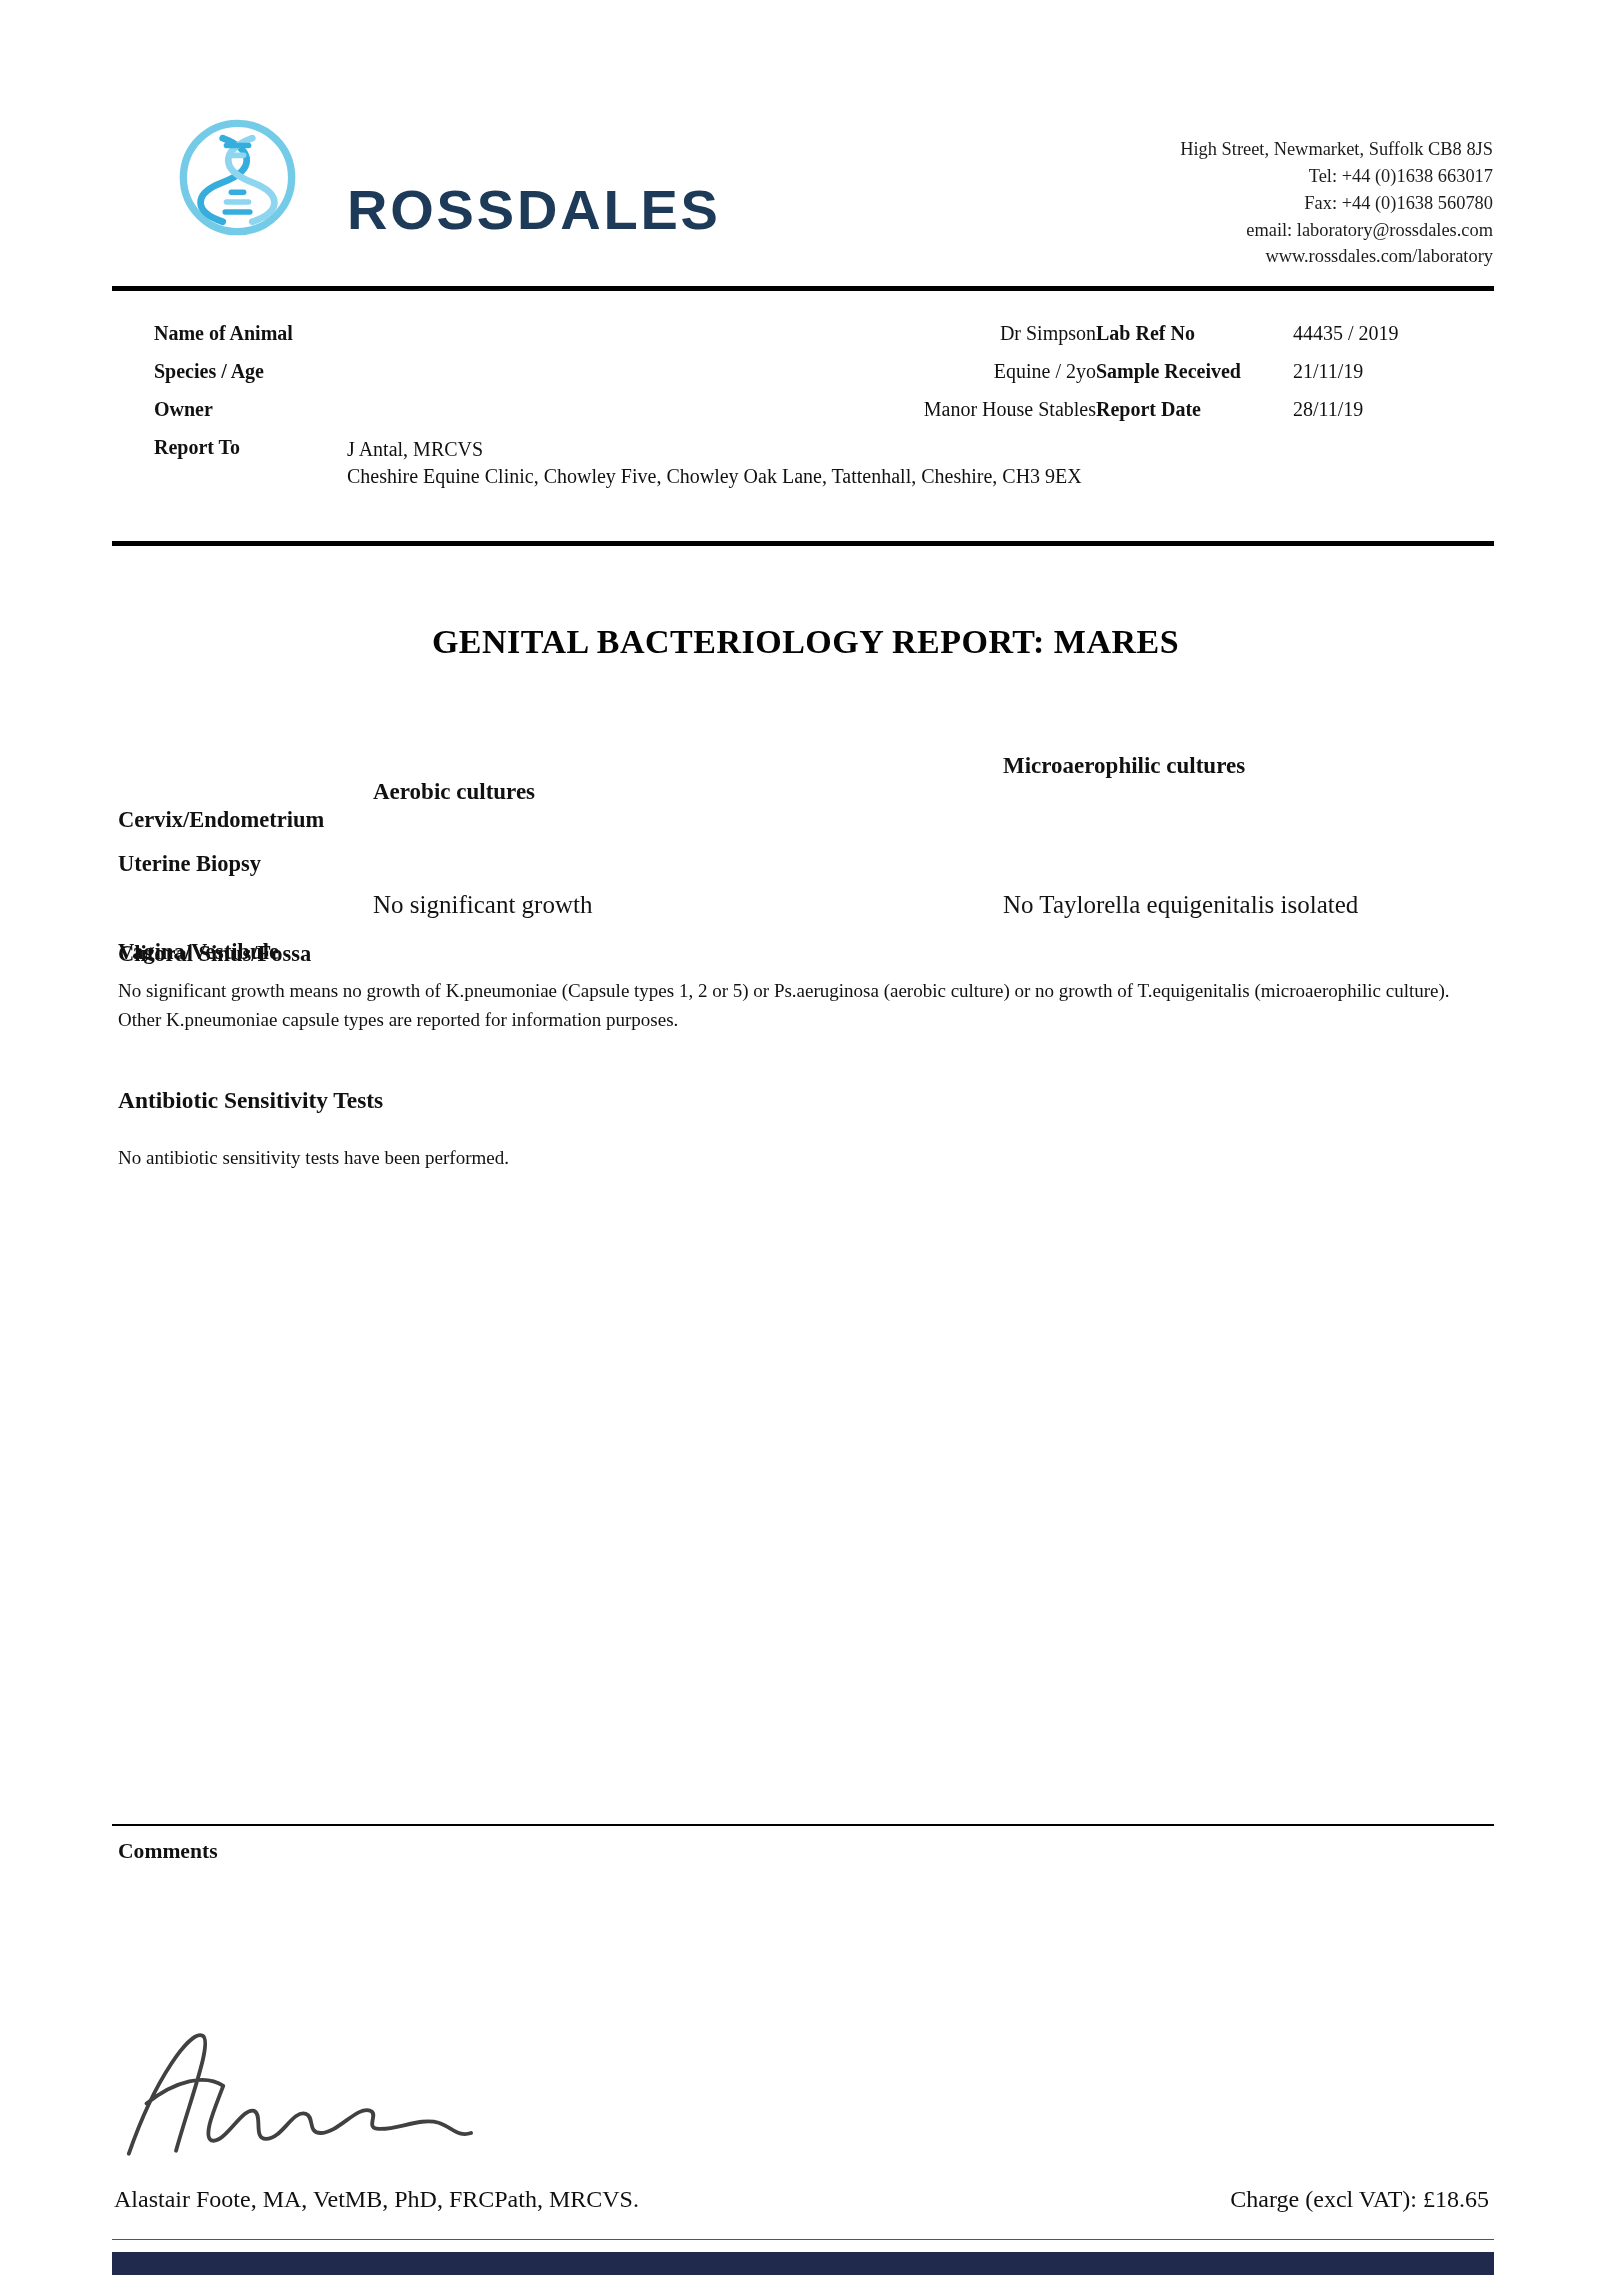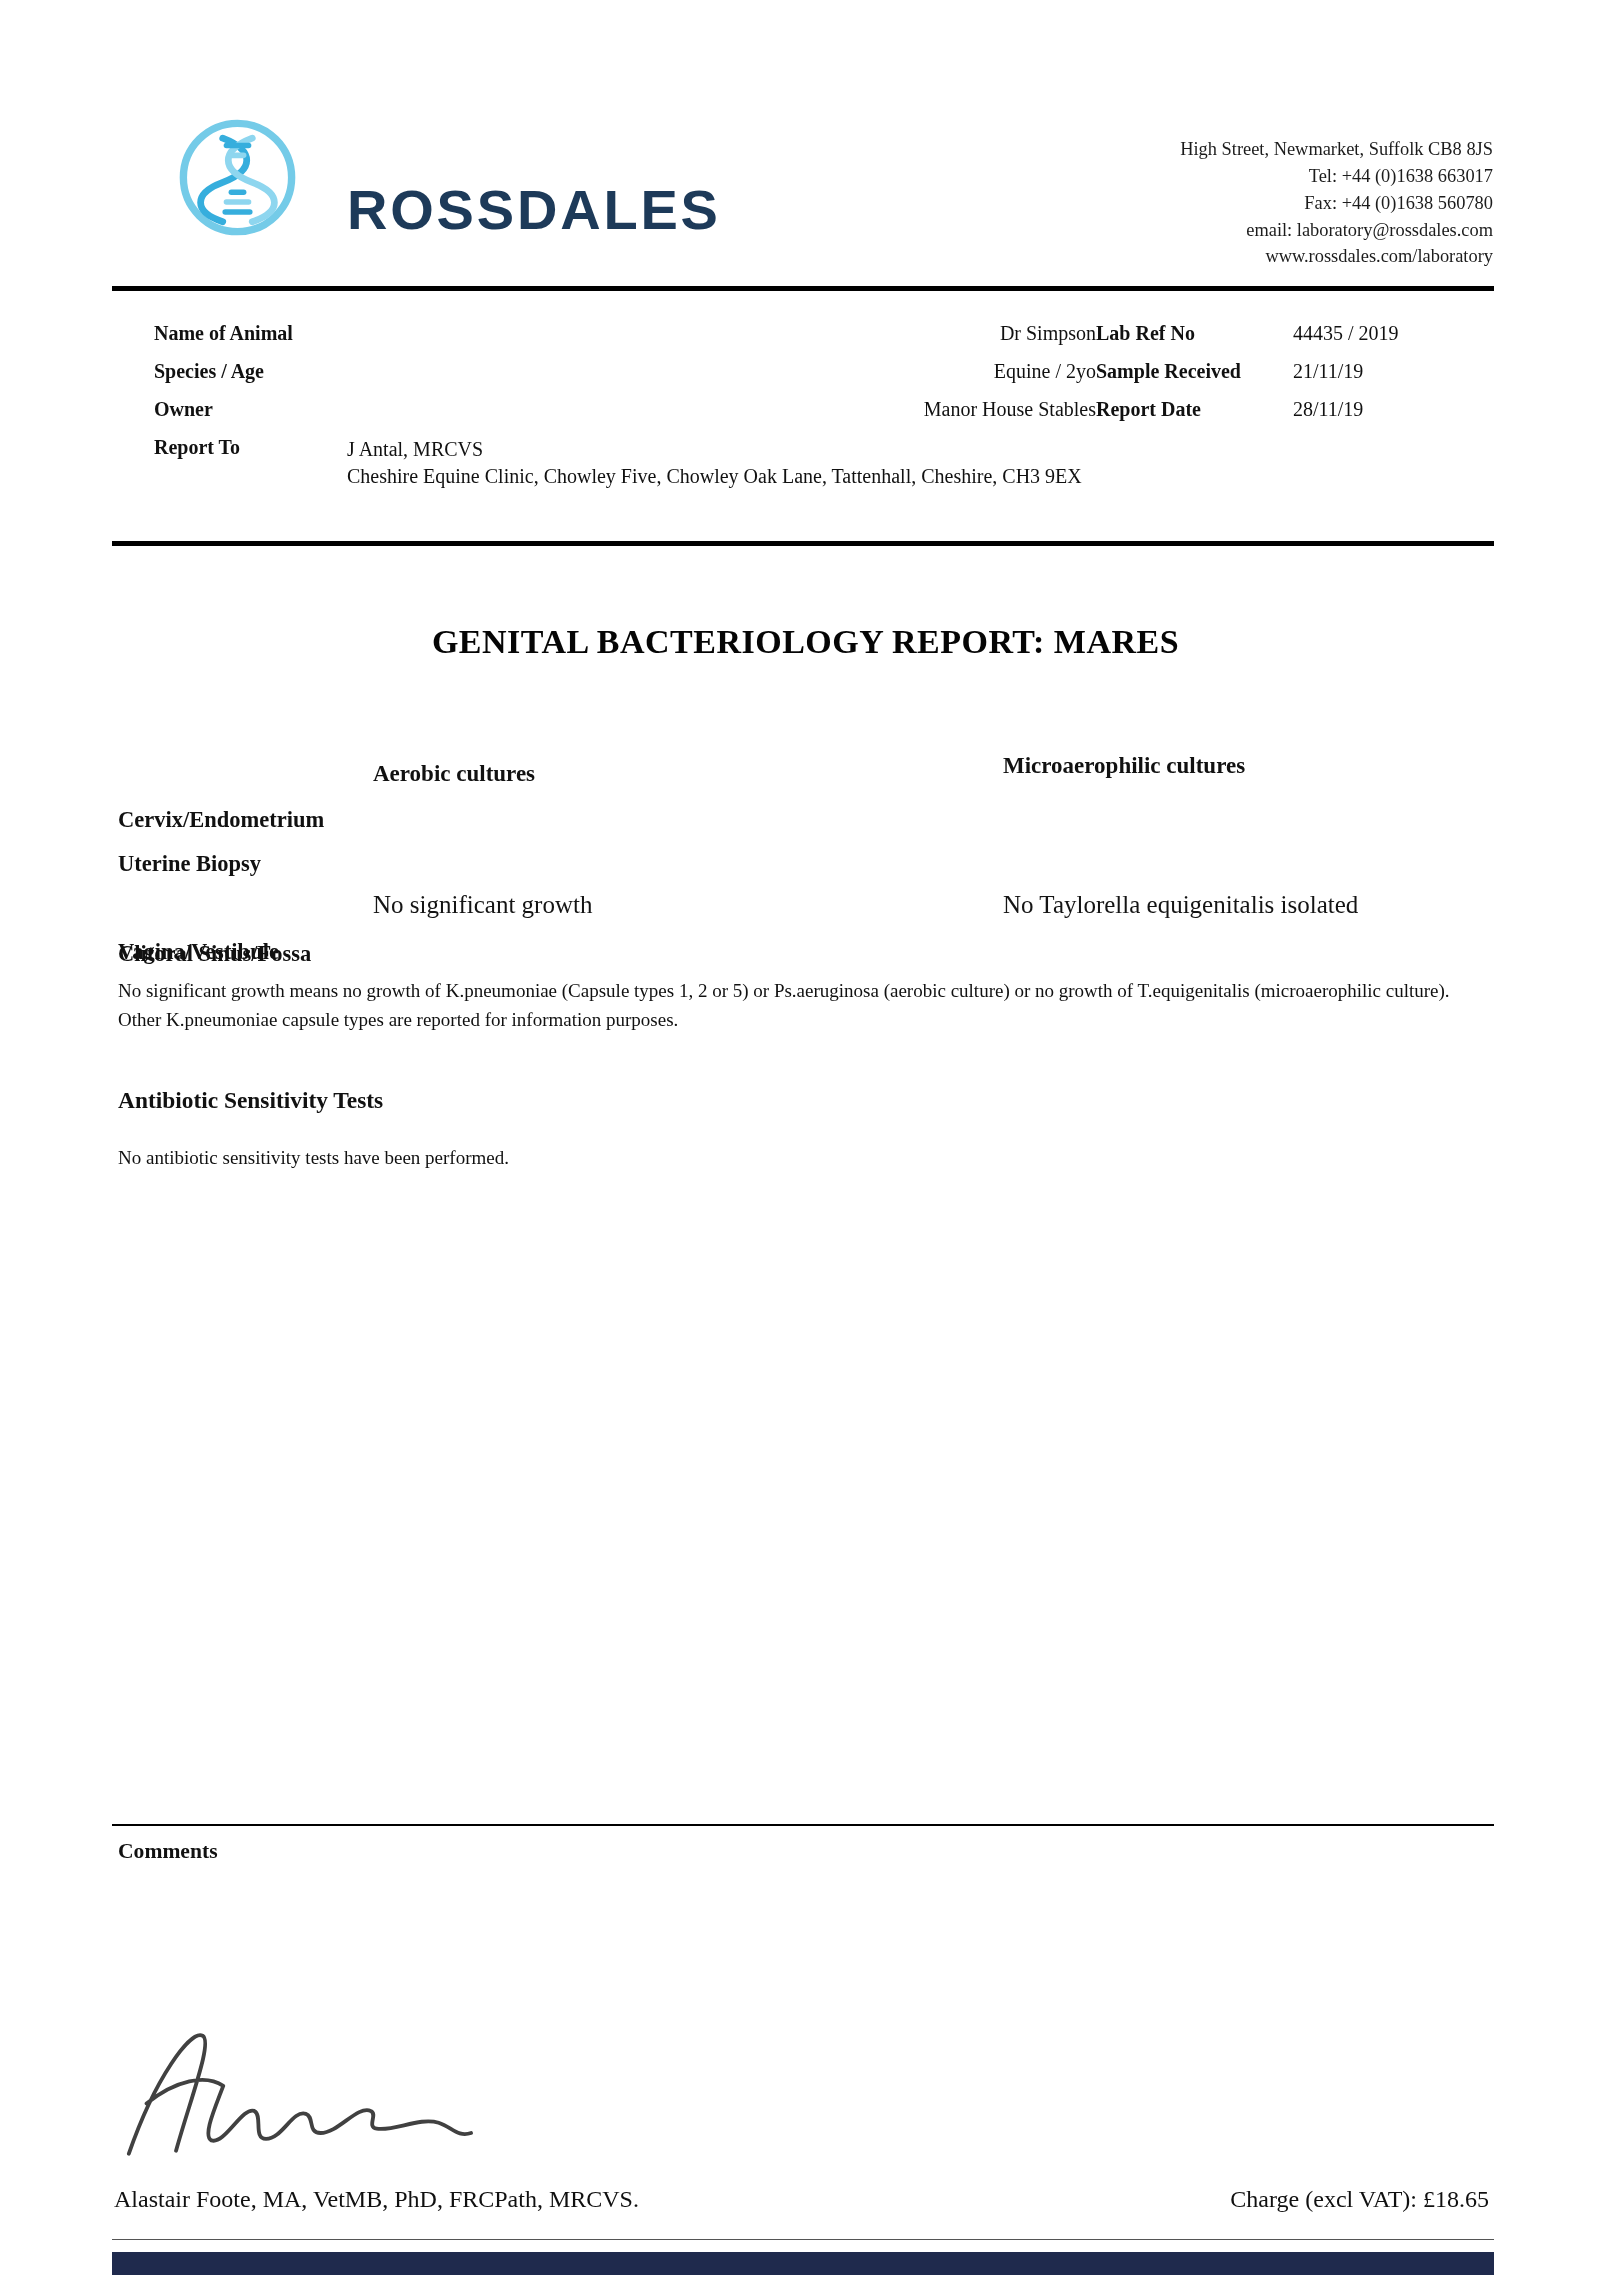--- a/index.html
+++ b/index.html
@@ -32,21 +32,21 @@
   .info .lbl { font-weight: bold; }
   .lbl1 { width: 193px; flex: 0 0 auto; }
   .val1 { width: 749px; flex: 0 0 auto; text-align: right; }
   .lbl2 { width: 197px; flex: 0 0 auto; }
   .val2 { flex: 1; }
   .val-wide { flex: 1; line-height: 1.34; }
 
   .report-title { position: absolute; top: 623px; left: 118px; width: 1375px; text-align: center; font-size: 34px; font-weight: bold; letter-spacing: 0.5px; color: #050505; }
 
   .col-head { position: absolute; font-weight: bold; font-size: 23px; }
-  #head-aerobic { left: 373px; top: 761px; }
+  #head-aerobic { left: 373px; top: 779px; }
   #head-micro { left: 1003px; top: 753px; }
 
   .row-label { position: absolute; left: 118px; font-weight: bold; font-size: 22.5px; }
   #site-0 { top: 807px; }
   #site-1 { top: 851px; }
   #site-2 { top: 941px; }
   #site-3 { top: 939px; }
 
   .result-value { position: absolute; font-size: 25px; color: #141414; }
   #val-aerobic { left: 373px; top: 891px; }

